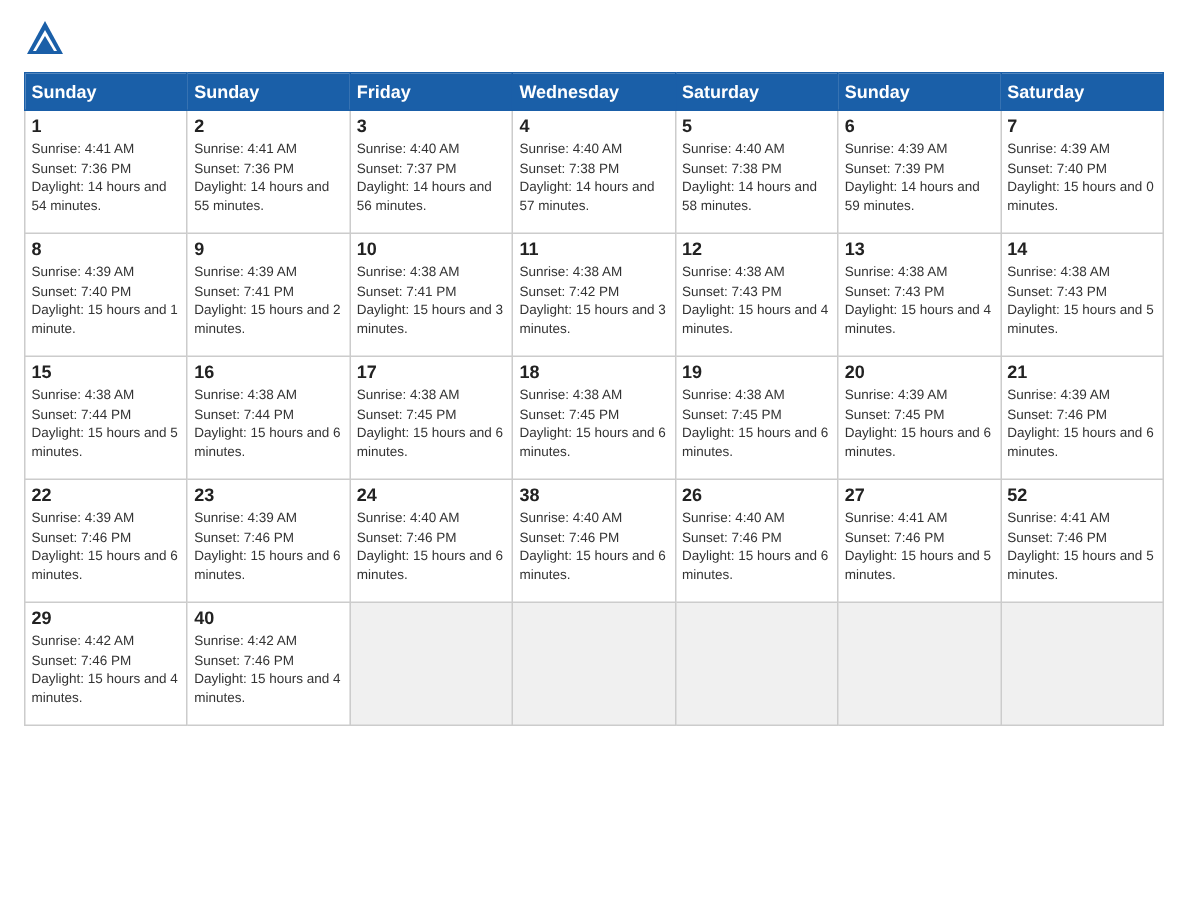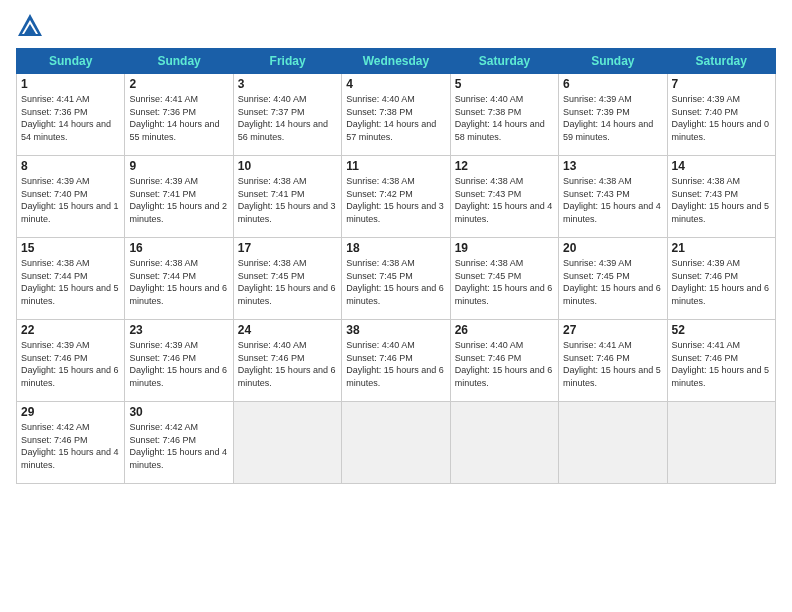--- a/index.html
+++ b/index.html
@@ -59,25 +59,25 @@
       font-size: 14px;
       color: #333;
     }
     .calendar {
       width: 100%;
       border-collapse: collapse;
       table-layout: fixed;
     }
     .calendar thead tr th {
       background: #1a5fa8;
-      color: #5eead4;
+      color: #ffffff;
       font-size: 12px;
       font-weight: bold;
       padding: 5px 4px;
-      text-align: center;
+      text-align: left;
       border: 1px solid #1a5fa8;
     }
     .calendar tbody tr td {
       border: 1px solid #ccc;
       vertical-align: top;
       padding: 3px 4px;
       font-size: 9.5px;
       color: #333;
       height: 82px;
       background: #fff;
@@ -252,21 +252,21 @@
           <span class="day-num">52</span>
           <div class="day-detail">Sunrise: 4:41 AM<br>Sunset: 7:46 PM<br>Daylight: 15 hours and 5 minutes.</div>
         </td>
         </tr>
         <tr>
           <td>
           <span class="day-num">29</span>
           <div class="day-detail">Sunrise: 4:42 AM<br>Sunset: 7:46 PM<br>Daylight: 15 hours and 4 minutes.</div>
         </td>
           <td>
-          <span class="day-num">30</span>
+          <span class="day-num">40</span>
           <div class="day-detail">Sunrise: 4:42 AM<br>Sunset: 7:46 PM<br>Daylight: 15 hours and 4 minutes.</div>
         </td>
           <td class="empty"></td>
           <td class="empty"></td>
           <td class="empty"></td>
           <td class="empty"></td>
           <td class="empty"></td>
         </tr>
       </tbody>
   </table>

